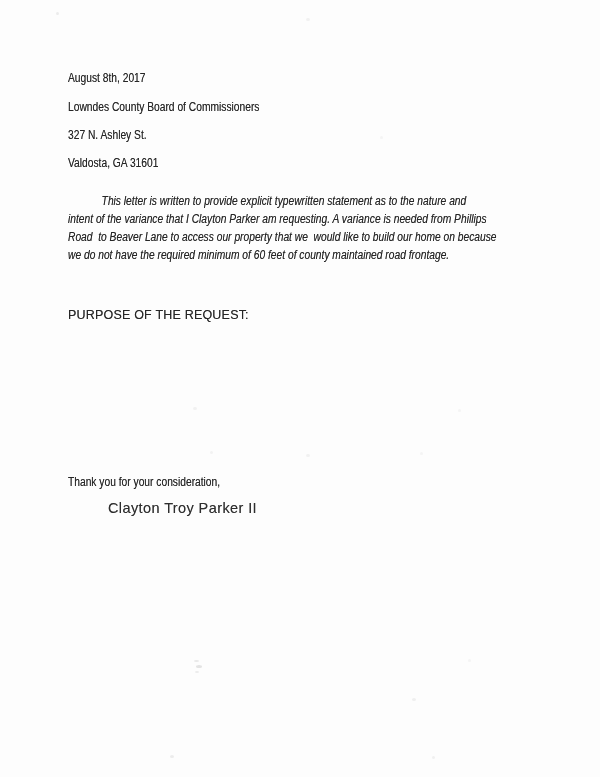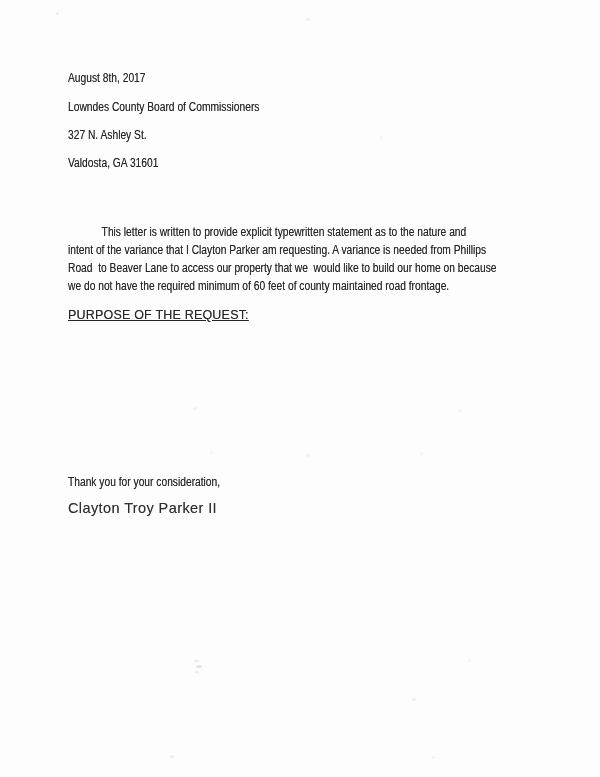--- a/index.html
+++ b/index.html
@@ -26,21 +26,20 @@
     color: #262626;
     text-shadow: 0 0 0.45px rgba(30,30,30,0.55);
   }
   
   .squish {
     transform: scaleX(0.82);
     transform-origin: left top;
   }
   .heading-caps {
     letter-spacing: 0.2px;
-    text-decoration: underline;
   }
   .para {
     position: absolute;
     left: 68px;
   }
   .para .line {
     white-space: pre;
     font-size: 12.5px;
     line-height: 18px;
     height: 18px;
@@ -73,32 +72,32 @@
 <body>
 
 <div class="page">
 
   <div class="txt squish" style="top: 69px;">August 8th, 2017</div>
 
   <div class="txt squish" style="top: 98px;">Lowndes County Board of Commissioners</div>
   <div class="txt squish" style="top: 126px;">327 N. Ashley St.</div>
   <div class="txt squish" style="top: 154px;">Valdosta, GA 31601</div>
 
-  <div class="para" style="top: 223px;">
+  <div class="para" style="top: 192px; font-style: italic;">
     <div class="line indent">This letter is written to provide explicit typewritten statement as to the nature and</div>
     <div class="line">intent of the variance that I Clayton Parker am requesting. A variance is needed from Phillips</div>
     <div class="line">Road  to Beaver Lane to access our property that we  would like to build our home on because</div>
     <div class="line">we do not have the required minimum of 60 feet of county maintained road frontage.</div>
   </div>
 
   <div class="txt heading-caps" style="top: 306px;">PURPOSE OF THE REQUEST:</div>
 
 
   <div class="txt squish" style="top: 473px;">Thank you for your consideration,</div>
-  <div class="signature" style="top: 498px;">Clayton Troy Parker II</div>
+  <div class="signature" style="top: 498px; margin-left: 40px;">Clayton Troy Parker II</div>
 
   <div class="speck" style="left:56px;  top:12px;  width:3px; height:3px; opacity:0.14;"></div>
   <div class="speck" style="left:306px; top:18px;  width:4px; height:3px; opacity:0.10;"></div>
   <div class="speck" style="left:380px; top:136px; width:3px; height:3px; opacity:0.08;"></div>
   <div class="speck" style="left:193px; top:407px; width:4px; height:3px; opacity:0.10;"></div>
   <div class="speck" style="left:458px; top:409px; width:3px; height:3px; opacity:0.08;"></div>
   <div class="speck" style="left:210px; top:451px; width:3px; height:3px; opacity:0.09;"></div>
   <div class="speck" style="left:306px; top:454px; width:4px; height:3px; opacity:0.10;"></div>
   <div class="speck" style="left:420px; top:452px; width:3px; height:3px; opacity:0.08;"></div>
   <div class="speck" style="left:194px; top:660px; width:5px; height:2px; opacity:0.18;"></div>

